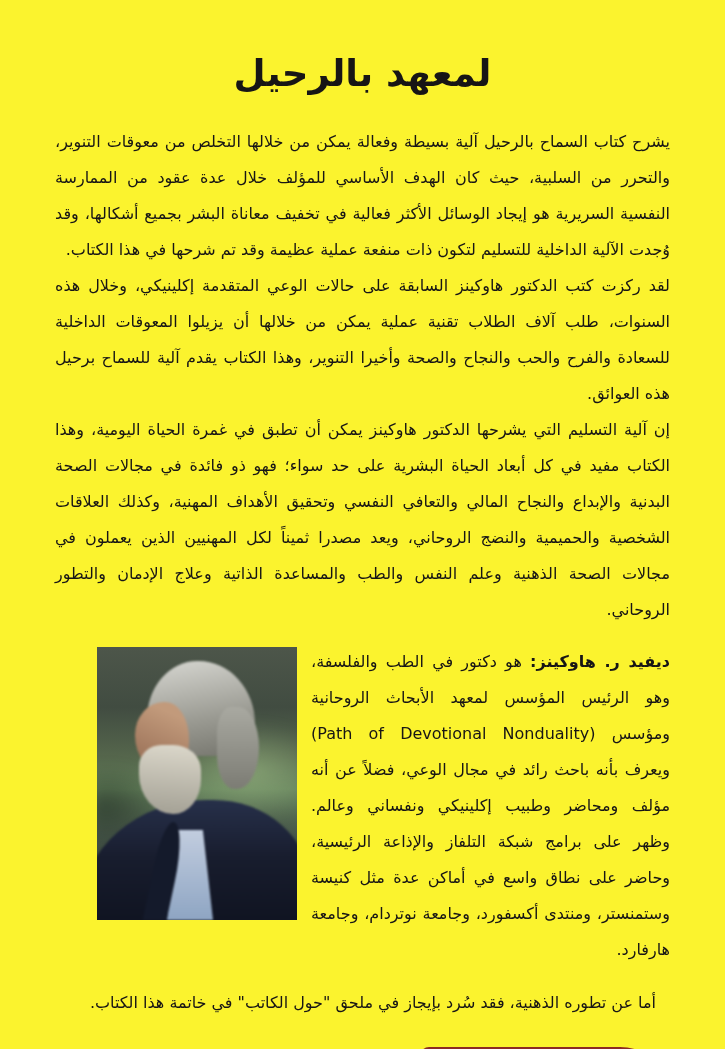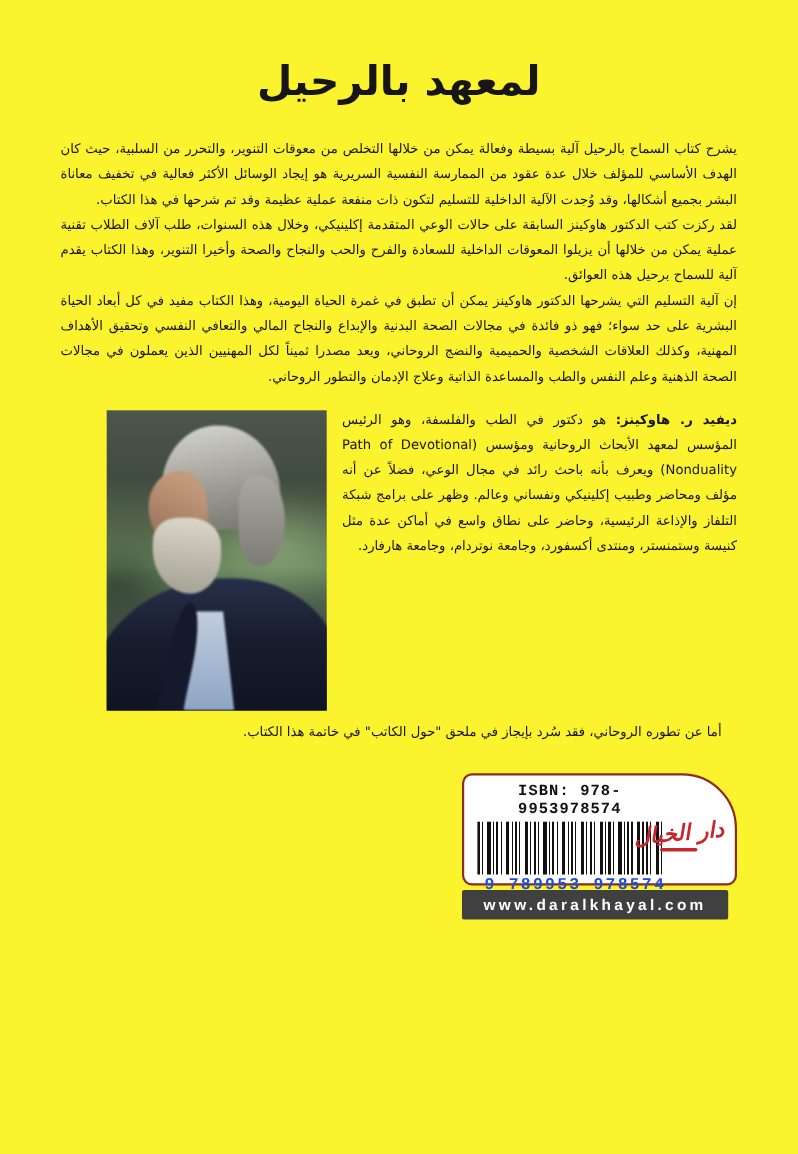--- a/index.html
+++ b/index.html
@@ -19,22 +19,22 @@
   .title {
     text-align:center;
     font-size:37px;
     font-weight:bold;
     margin:0;
     padding-top:52px;
     height:72px;
     letter-spacing:.5px;
   }
   .body-text p {
-    font-size:12px;
-    line-height:23px;
+    font-size:16px;
+    line-height:36px;
     text-align:justify;
     margin:0;
   }
   .bio-wrap { margin-top:16px;margin-left:42px; }
   .bio-wrap p { margin-bottom:17px; }
   .bio-name { font-weight:bold; }
   .clearp { clear:both; }
   .indent { text-indent:14px; }
 
   
@@ -193,21 +193,21 @@
           <div class="ph-hair2"></div>
           <div class="ph-face"></div>
           <div class="ph-beard"></div>
         </div>
       </div>
 
       <p><span class="bio-name">ديفيد ر. هاوكينز:</span> <span>هو دكتور في الطب والفلسفة، وهو الرئيس المؤسس لمعهد الأبحاث الروحانية ومؤسس (Path of Devotional Nonduality) ويعرف بأنه باحث رائد في مجال الوعي، فضلاً عن أنه مؤلف ومحاضر وطبيب إكلينيكي ونفساني وعالم. وظهر على برامج شبكة التلفاز والإذاعة الرئيسية، وحاضر على نطاق واسع في أماكن عدة مثل كنيسة وستمنستر، ومنتدى أكسفورد، وجامعة نوتردام، وجامعة هارفارد.</span></p>
 
     </div>
 
-    <p class="clearp indent">أما عن تطوره الروحاني، فقد سُرد بإيجاز في ملحق "حول الكاتب" في خاتمة هذا الكتاب.</p>
+    <p class="clearp indent">أما عن تطوره الذهنية، فقد سُرد بإيجاز في ملحق "حول الكاتب" في خاتمة هذا الكتاب.</p>
   </div>
 
   <div class="footer">
     <div class="barcode-box">
       <div class="isbn">ISBN: 978-9953978574</div>
       <div class="barcode"></div>
       <div class="digits">9 789953 978574</div>
       <div class="logo">
         <span class="logo-text">دار الخيال</span>
         <div class="logo-sub"></div>

